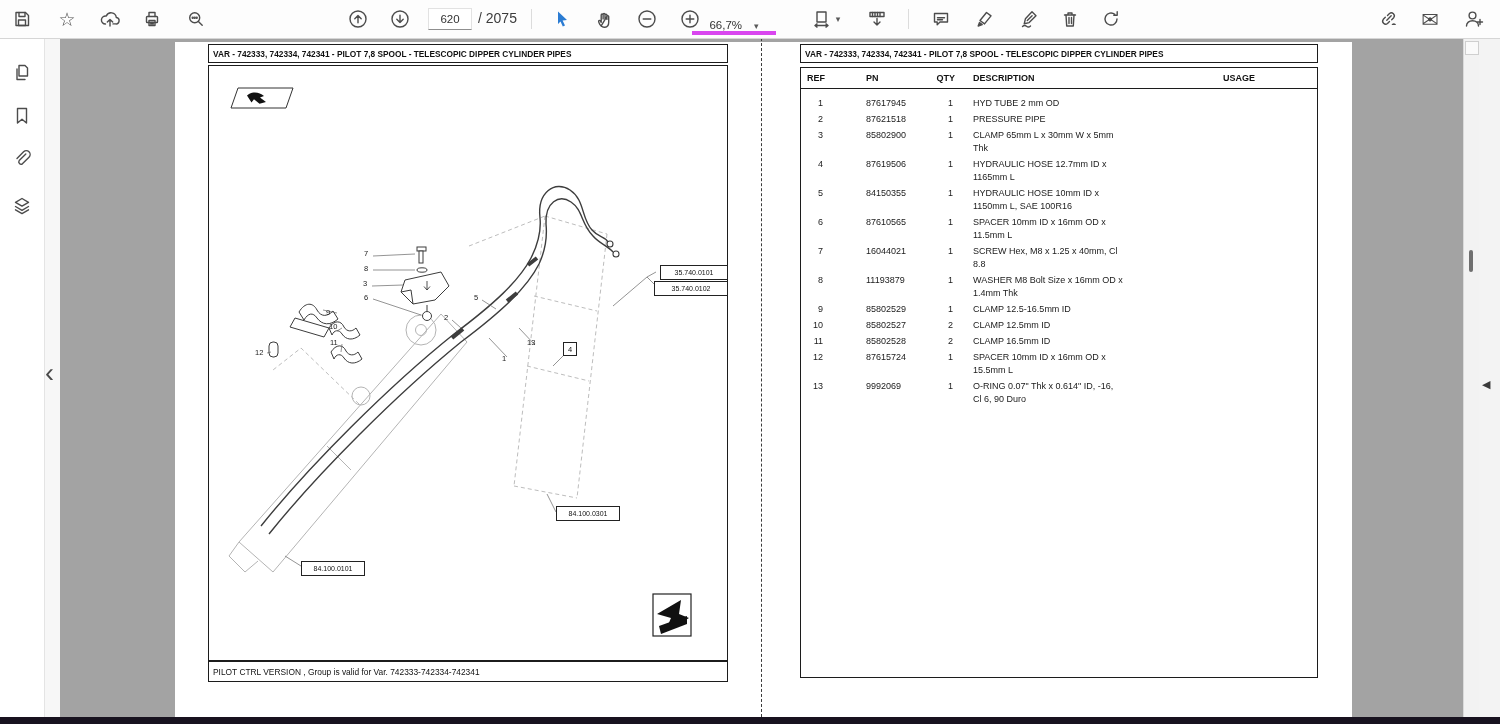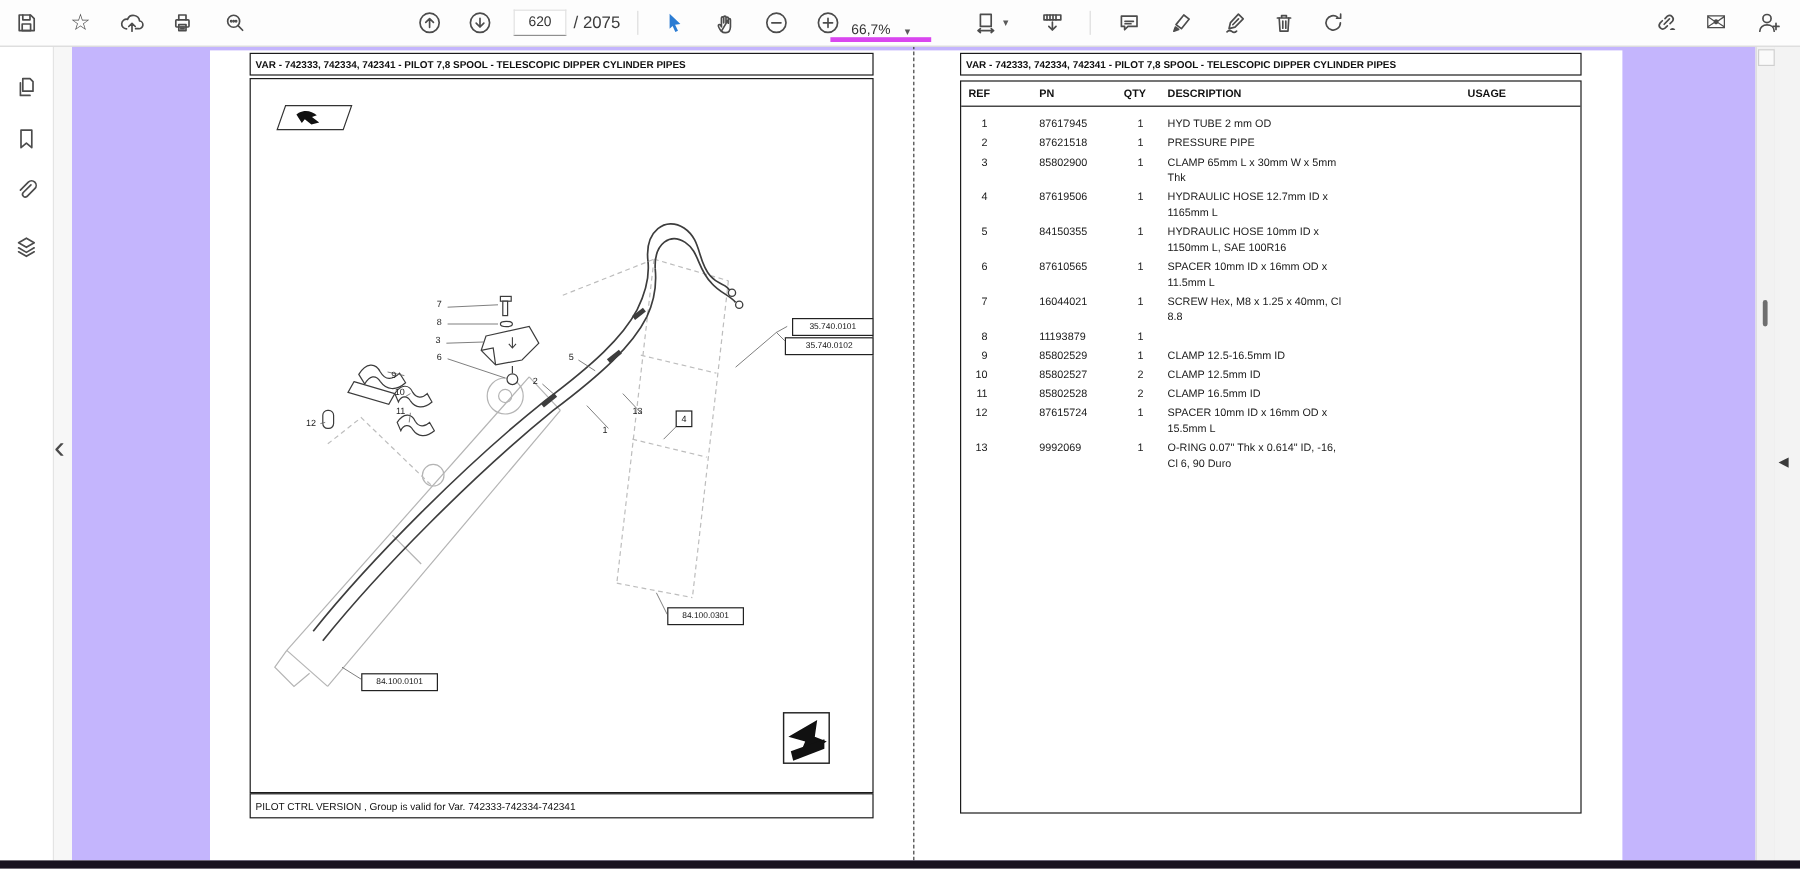--- a/index.html
+++ b/index.html
@@ -19,21 +19,21 @@
   #zoom-group{position:absolute;left:692px;top:5px;width:84px;height:26px;border-bottom:4px solid #d946ef;display:flex;align-items:flex-end;justify-content:center;gap:12px;cursor:pointer;}
   #zoom-group .zl{font-size:11.5px;color:#333;}
 
   
   #sidebar{position:absolute;left:0;top:38px;width:44px;height:679px;background:#fff;border-right:1px solid #e4e4e4;z-index:30;}
   .sbtn{position:absolute;left:9px;width:26px;height:26px;display:flex;align-items:center;justify-content:center;cursor:pointer;}
   .sbtn svg{stroke:#4c4c4c;fill:none;stroke-width:1.4;stroke-linecap:round;stroke-linejoin:round;}
   #side-strip{position:absolute;left:45px;top:38px;width:15px;height:679px;background:#f7f7f7;z-index:29;}
 
   
-  #canvas{position:absolute;left:60px;top:38px;width:1403px;height:679px;background:#c4b5fd;z-index:1;overflow:hidden;}
+  #canvas{position:absolute;left:60px;top:38px;width:1403px;height:679px;background:#a3a3a3;z-index:1;overflow:hidden;}
   .page{position:absolute;top:4px;height:675px;background:#fff;}
   #page-left{left:115px;width:585px;}
   #page-right{left:700px;width:592px;}
   #crease{position:absolute;left:701px;top:0;width:0;height:679px;border-left:1px dashed #3c3c3c;z-index:8;}
 
   .hbox{position:absolute;border:1px solid #1c1c1c;font-weight:bold;font-size:8.3px;color:#111;
     display:flex;align-items:center;padding-left:4px;letter-spacing:0;white-space:nowrap;overflow:hidden;}
 
   
   #lp-header{left:33px;top:2px;width:514px;height:17px;}
@@ -436,20 +436,22 @@
       <div class="c3">1</div>
       <div class="c4">SCREW Hex, M8 x 1.25 x 40mm, Cl
 8.8</div>
       <div class="c5"></div>
     </div>
 
     <div class="trow">
       <div class="c1">8</div>
       <div class="c2">11193879</div>
       <div class="c3">1</div>
+      <div class="c4">WASHER M8 Bolt Size x 16mm OD x
+1.4mm Thk</div>
       <div class="c5"></div>
     </div>
 
     <div class="trow">
       <div class="c1">9</div>
       <div class="c2">85802529</div>
       <div class="c3">1</div>
       <div class="c4">CLAMP 12.5-16.5mm ID</div>
       <div class="c5"></div>
     </div>

